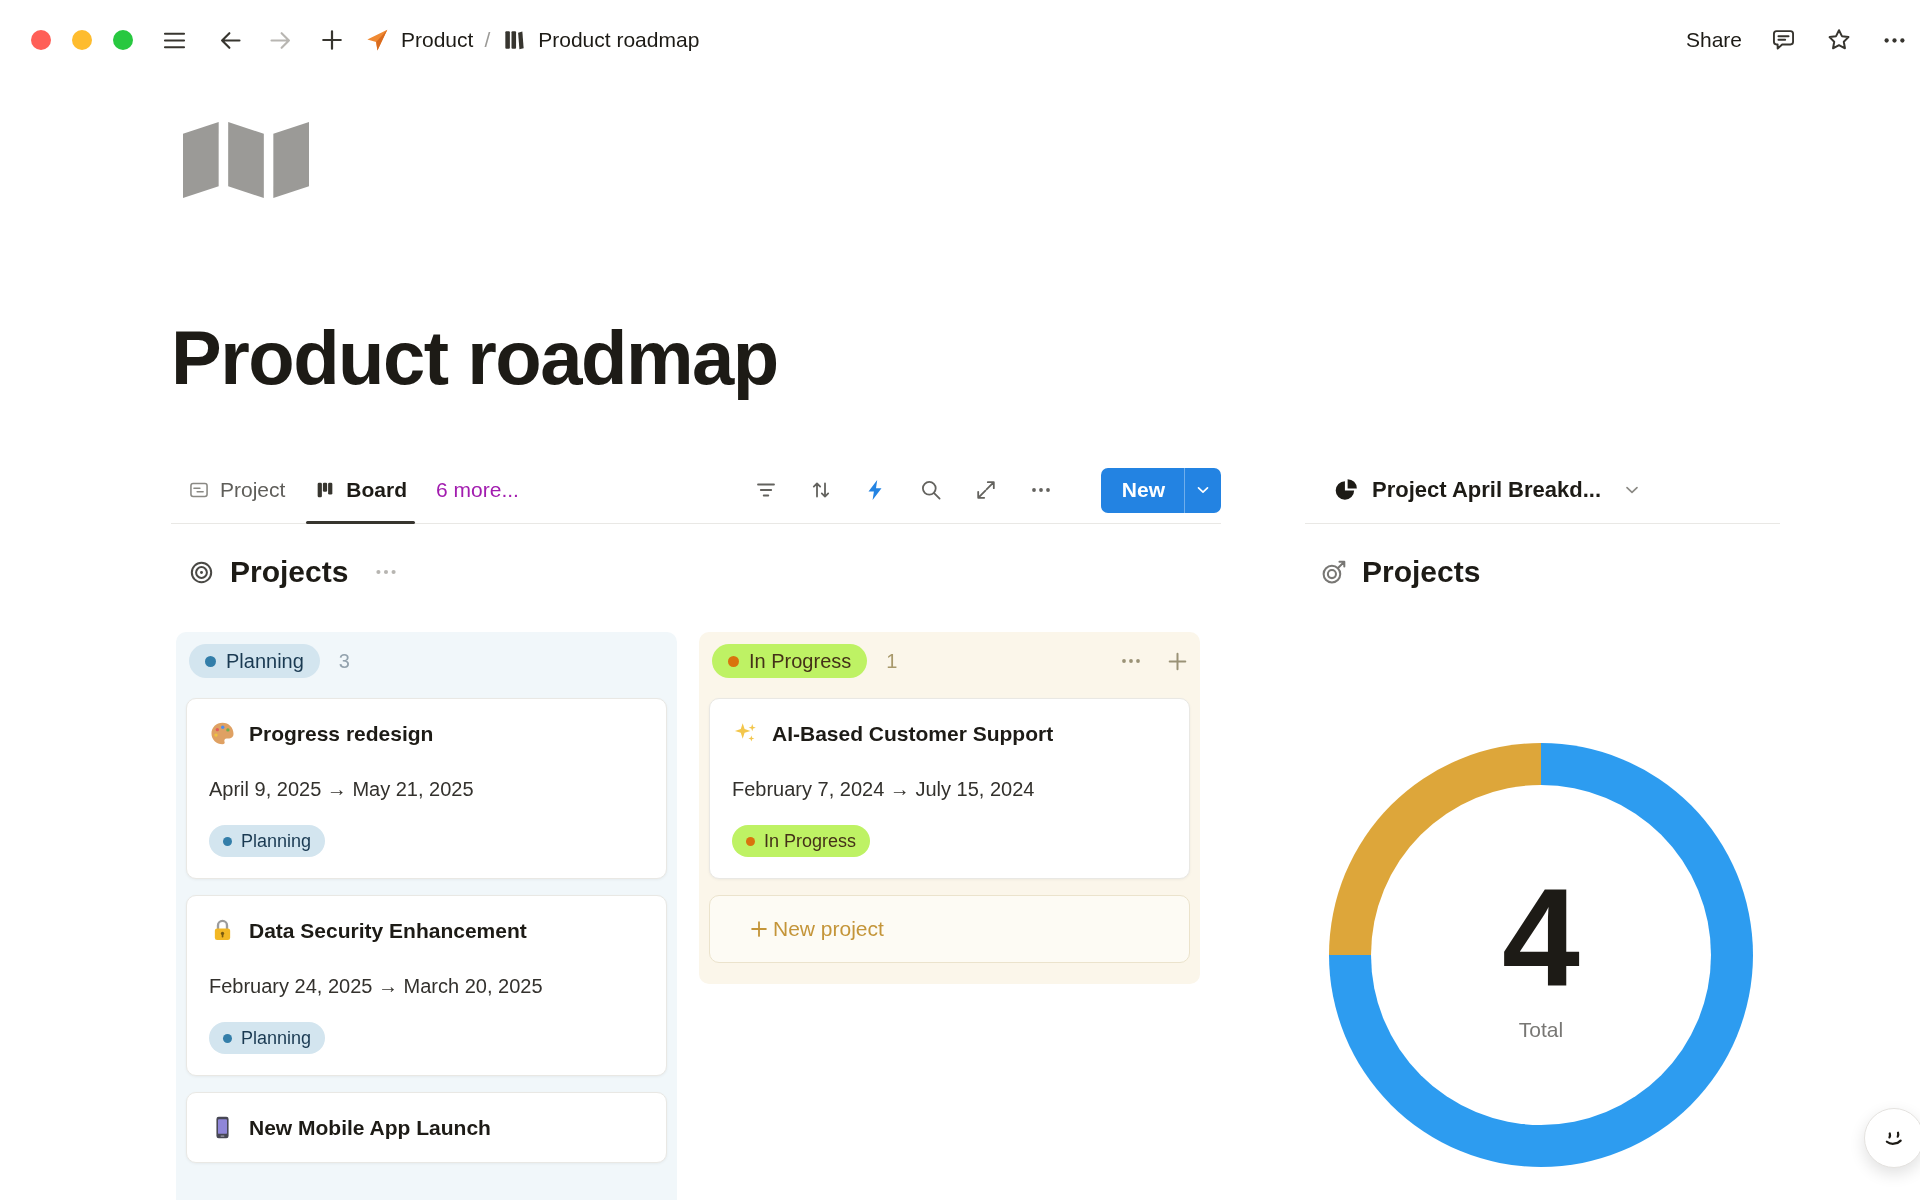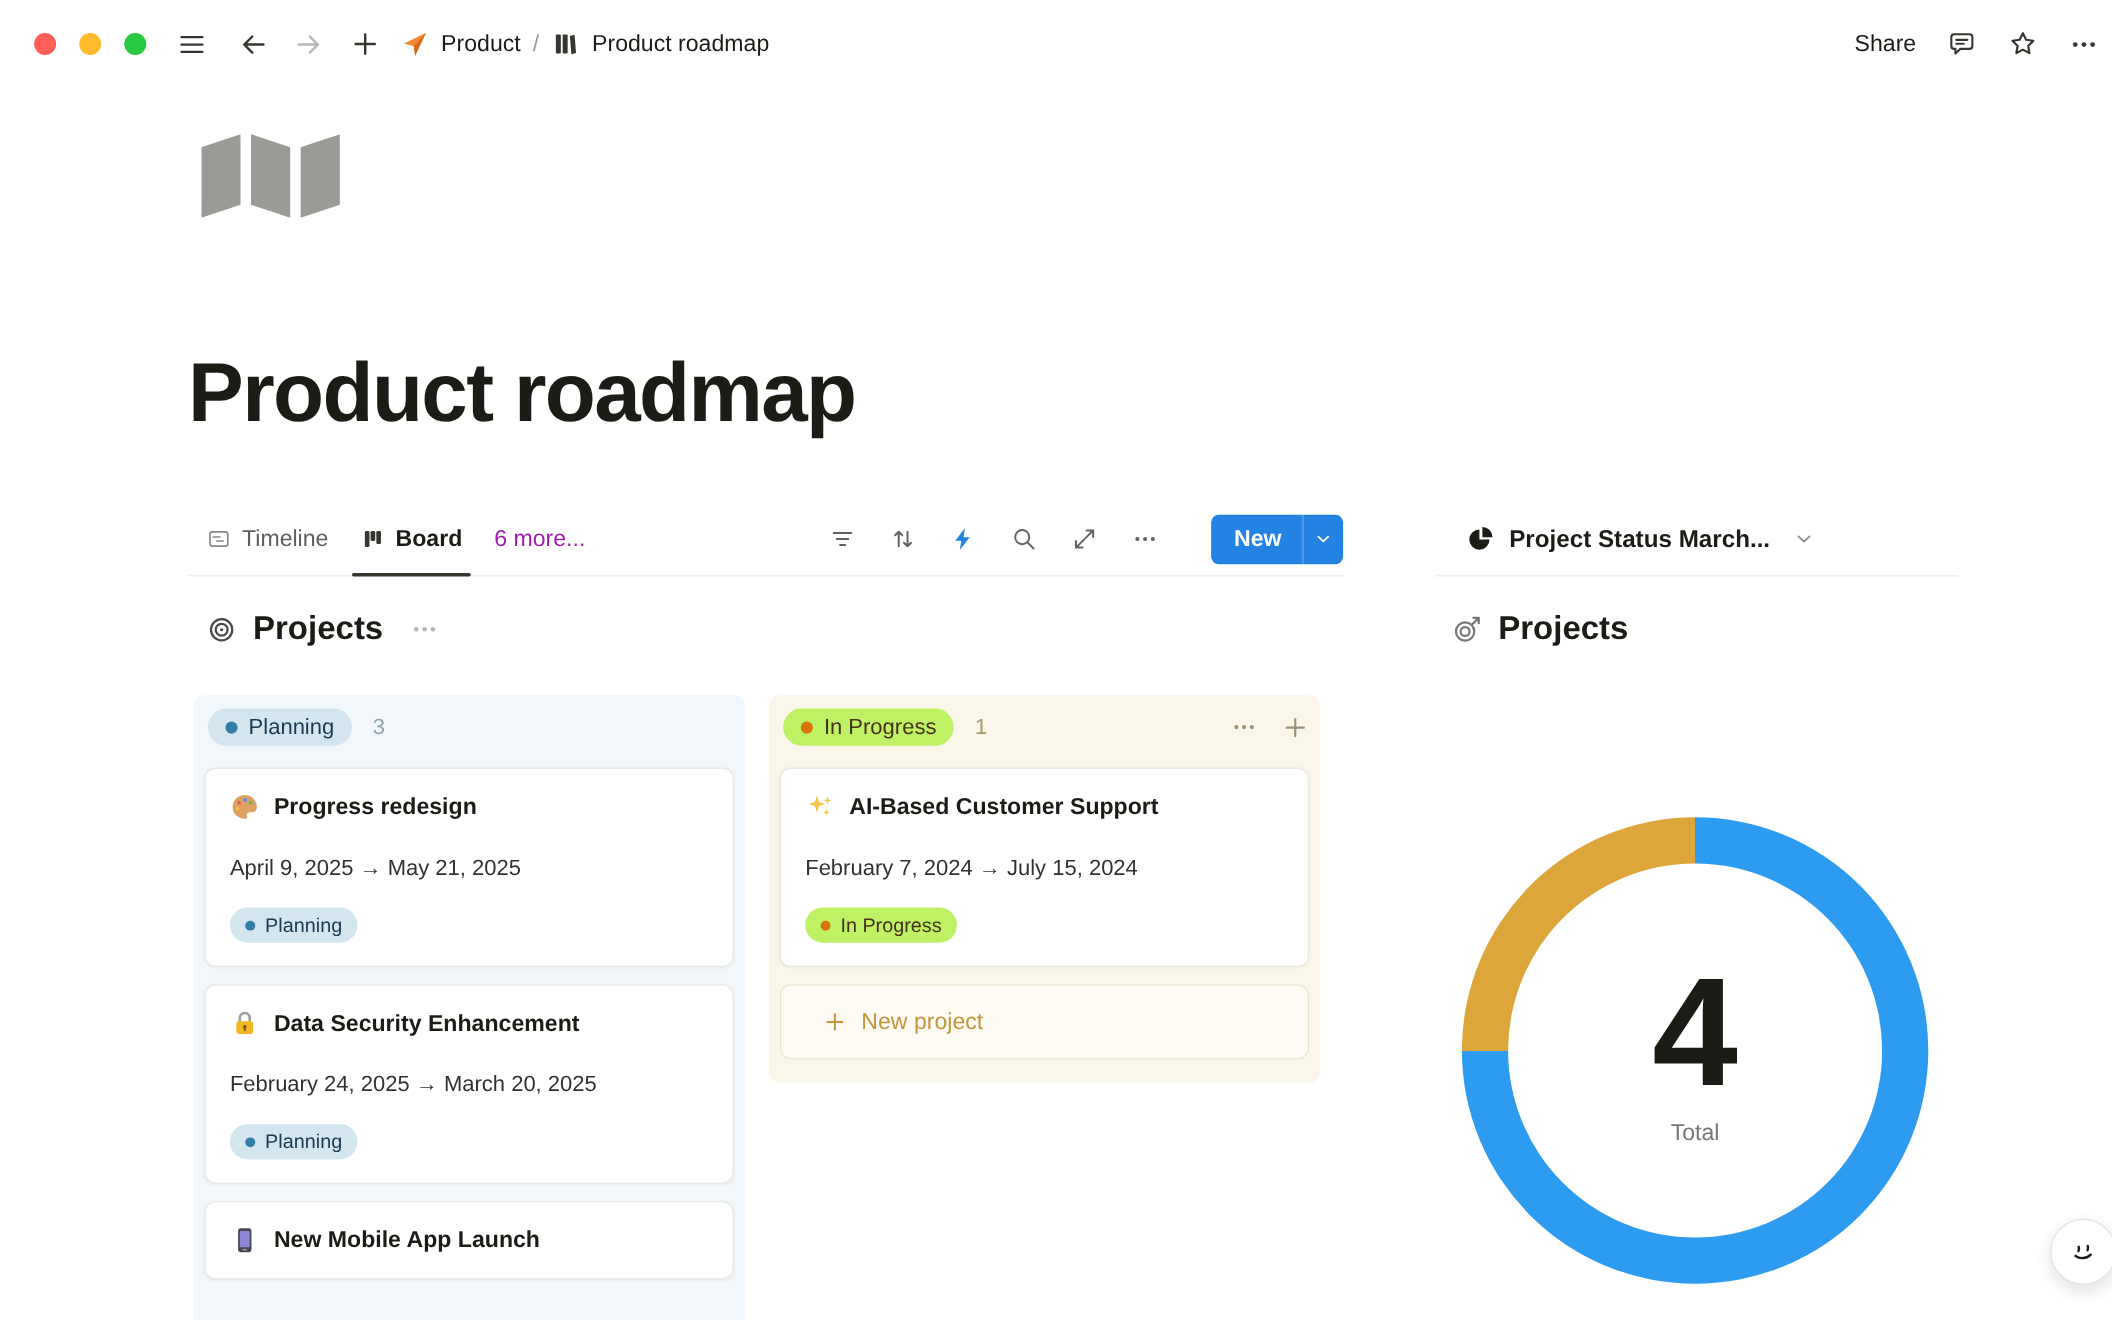--- a/index.html
+++ b/index.html
@@ -101,21 +101,21 @@
     box-shadow:0 1px 3px rgba(15,15,15,.05); padding:21px 22px;
     margin-bottom:16px; cursor:pointer; }
   .card-title-row { display:flex; align-items:center; gap:13px; }
   .card-title { font-size:21px; font-weight:600; color:#1D1B16; }
   .card-dates { margin-top:31px; font-size:20px; color:#33312D; }
   .card .pill.sm { margin-top:24px; }
   .pill.sm { height:32px; font-size:18px; padding:0 14px; gap:9px; border-radius:16px; }
   .pill.sm .dot { width:9px; height:9px; }
 
   .new-project { height:68px; border:1px solid #EBE3CC; border-radius:10px;
-    background:#FDFBF4; display:flex; align-items:center; gap:13px;
+    background:#FDFBF4; display:flex; align-items:center; gap:3px;
     padding-left:38px; color:#C49539; font-size:21px; font-weight:500;
     cursor:pointer; width:100%; font-family:inherit; }
 
   
   .donut { position:absolute; left:1329px; top:743px; width:424px; height:424px;
     border-radius:50%; background:conic-gradient(#2D9CF0 0 270deg,#DDA63A 270deg 360deg); }
   .donut-hole { position:absolute; inset:42px; background:#fff; border-radius:50%; }
   .donut-center { position:absolute; inset:0; display:flex; flex-direction:column;
     align-items:center; justify-content:center; }
   .donut-total { font-size:140px; font-weight:600; line-height:1; color:#1D1B16; }
@@ -230,21 +230,21 @@
   <h1 class="page-title">Product roadmap</h1>
 
   <div class="views-bar">
     <div class="view-tab">
       <span class="t-ic">
         <svg width="22" height="22" viewBox="0 0 24 24" fill="none" stroke="currentColor" stroke-width="1.7" stroke-linecap="round">
             <rect x="3.2" y="5" width="17.6" height="14" rx="2.4"></rect>
             <path d="M6.5 10H13M10 14h6.5"></path>
           </svg>
       </span>
-      <span>Timeline</span>
+      <span>Project</span>
     </div>
     <div class="view-tab active tab-gap">
       <span class="t-ic">
         <svg width="22" height="22" viewBox="0 0 24 24" fill="currentColor">
             <rect x="4" y="4" width="4.6" height="16" rx="1.4"></rect>
             <rect x="9.7" y="4" width="4.6" height="10" rx="1.4"></rect>
             <rect x="15.4" y="4" width="4.6" height="13" rx="1.4"></rect>
           </svg>
       </span>
       <span>Board</span>
@@ -311,21 +311,21 @@
     </div>
   </div>
 
   <div class="status-selector">
     <span>
       <svg width="26" height="26" viewBox="0 0 24 24">
           <path d="M11 4a8.5 8.5 0 1 0 8.5 8.5H11z" fill="#1D1B16"></path>
           <path d="M13.5 2A8.5 8.5 0 0 1 22 10.5h-8.5z" fill="#1D1B16"></path>
         </svg>
     </span>
-    <span class="status-label">Project Status March...</span>
+    <span class="status-label">Project April Breakd...</span>
     <span class="sel-chevron">
       <svg width="20" height="20" viewBox="0 0 24 24" fill="none" stroke="currentColor" stroke-width="2" stroke-linecap="round" stroke-linejoin="round">
           <path d="m6 9.2 6 5.6 6-5.6"></path>
         </svg>
     </span>
   </div>
 
   <div class="section-heading board-heading">
     <span class="heading-ic">
       <svg width="27" height="27" viewBox="0 0 24 24" fill="none" stroke="currentColor" stroke-width="1.8">

